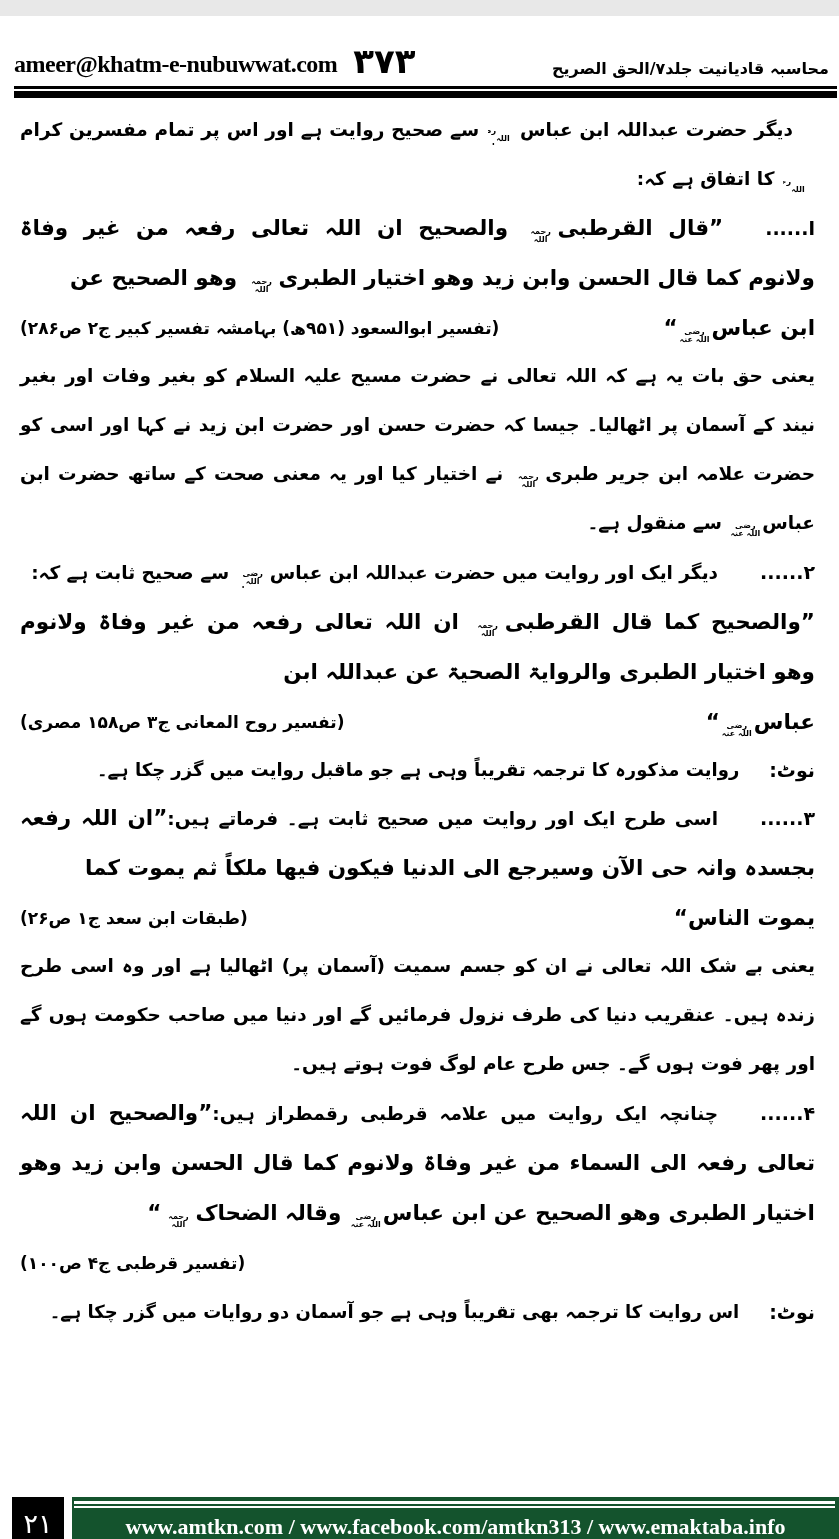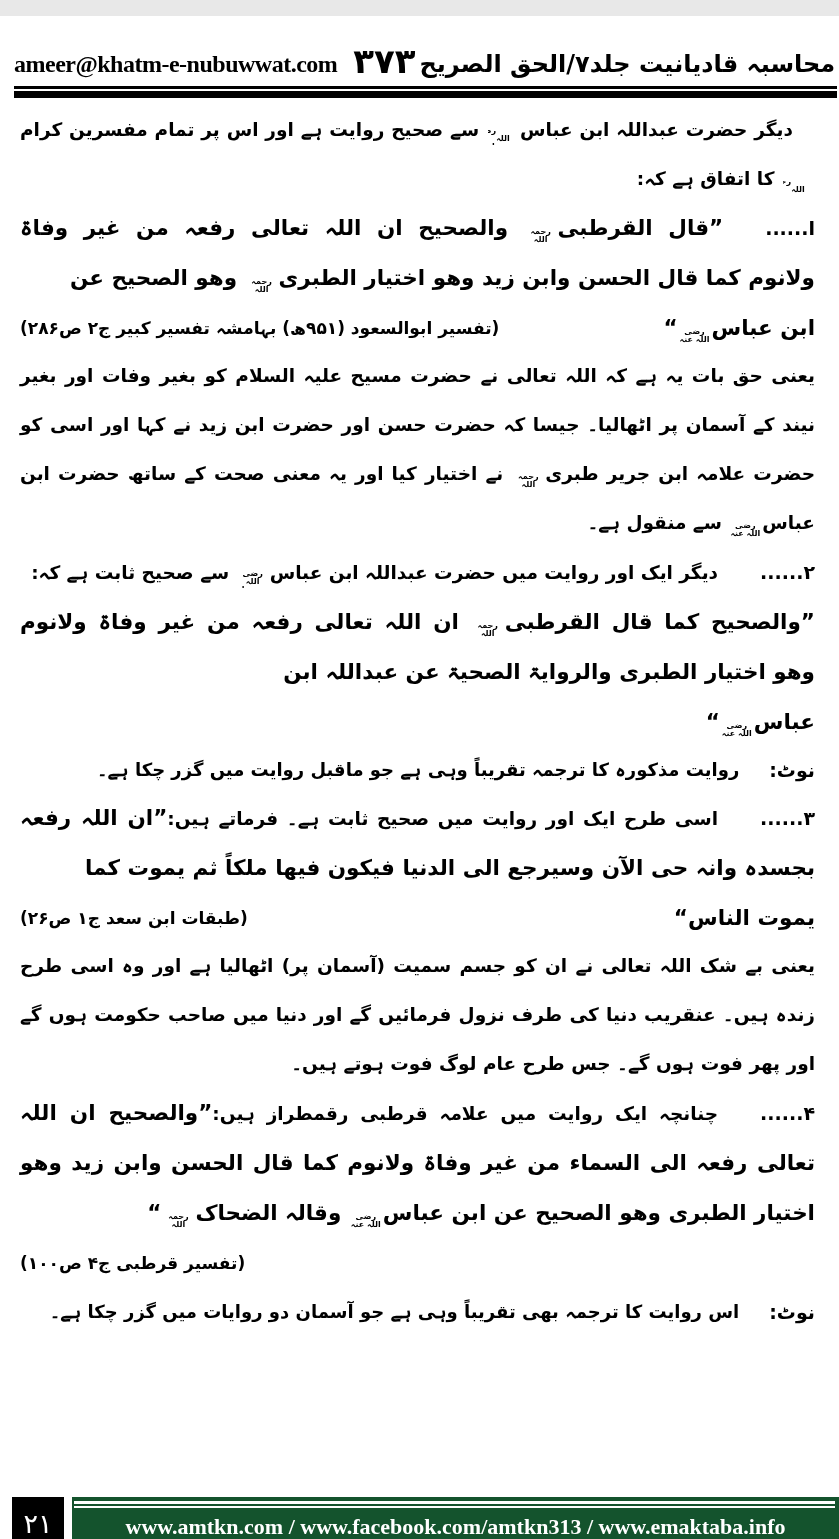--- a/index.html
+++ b/index.html
@@ -15,21 +15,21 @@
   }
   .email{
     font-family:"Liberation Serif",serif;font-weight:700;font-size:24px;
     letter-spacing:-0.5px;white-space:nowrap;
   }
   .pagenum{
     font-weight:700;font-size:34px;margin-left:16px;line-height:1;
     font-family:"DejaVu Sans",sans-serif;
   }
   .title{
-    margin-left:auto;direction:rtl;font-weight:700;font-size:24px;
+    margin-left:auto;direction:rtl;font-weight:700;font-size:16px;
     white-space:nowrap;padding-left:4px;
   }
   .rule{margin:4px 2px 0 14px;}
   .rule-thin{height:3px;background:#000;margin-bottom:2px;}
   .rule-thick{height:7px;background:#000;}
   
   main{
     direction:rtl;text-align:justify;font-weight:700;
     padding:8px 24px 0 20px;line-height:48px;
     height:1372px;overflow:hidden;box-sizing:border-box;
@@ -100,20 +100,21 @@
       </div>
     </div>
 
     <p class="para"><span class="seg-t">یعنی حق بات یہ ہے کہ اللہ تعالی نے حضرت مسیح علیہ السلام کو بغیر وفات اور بغیر نیند کے آسمان پر اٹھالیا۔ جیسا کہ حضرت حسن اور حضرت ابن زید نے کہا اور اسی کو حضرت علامہ ابن جریر طبری</span><span class="seg-h">رحمہ اللہ</span><span class="seg-t"> نے اختیار کیا اور یہ معنی صحت کے ساتھ حضرت ابن عباس</span><span class="seg-h">رضی اللہ عنہ</span><span class="seg-t"> سے منقول ہے۔</span></p>
 
     <div>
       <p class="para"><span class="marker">۲......</span><span><span class="seg-t">دیگر ایک اور روایت میں حضرت عبداللہ ابن عباس</span><span class="seg-h">رضی اللہ عنہما</span><span class="seg-t"> سے صحیح ثابت ہے کہ:</span></span></p>
       <p class="para"><span class="seg-a">”والصحیح کما قال القرطبی</span><span class="seg-h">رحمہ اللہ</span><span class="seg-a"> ان اللہ تعالی رفعہ من غیر وفاۃ ولانوم وھو اختیار الطبری والروایۃ الصحیۃ عن عبداللہ ابن</span></p>
       <div class="endrow">
         <span class="quote-end"><span class="seg-a">عباس</span><span class="seg-h">رضی اللہ عنہ</span><span class="seg-a">“</span></span>
+        <span class="ref">(تفسیر روح المعانی ج۳ ص۱۵۸ مصری)</span>
       </div>
     </div>
 
     <div class="noterow">
       <span class="note-label">نوٹ:</span>
       <span class="note-text">روایت مذکورہ کا ترجمہ تقریباً وہی ہے جو ماقبل روایت میں گزر چکا ہے۔</span>
     </div>
 
     <div>
       <p class="para"><span class="marker">۳......</span><span><span class="seg-t">اسی طرح ایک اور روایت میں صحیح ثابت ہے۔ فرماتے ہیں:</span><span class="seg-a">”ان اللہ رفعہ بجسدہ وانہ حی الآن وسیرجع الی الدنیا فیکون فیھا ملکاً ثم یموت کما</span></span></p>

